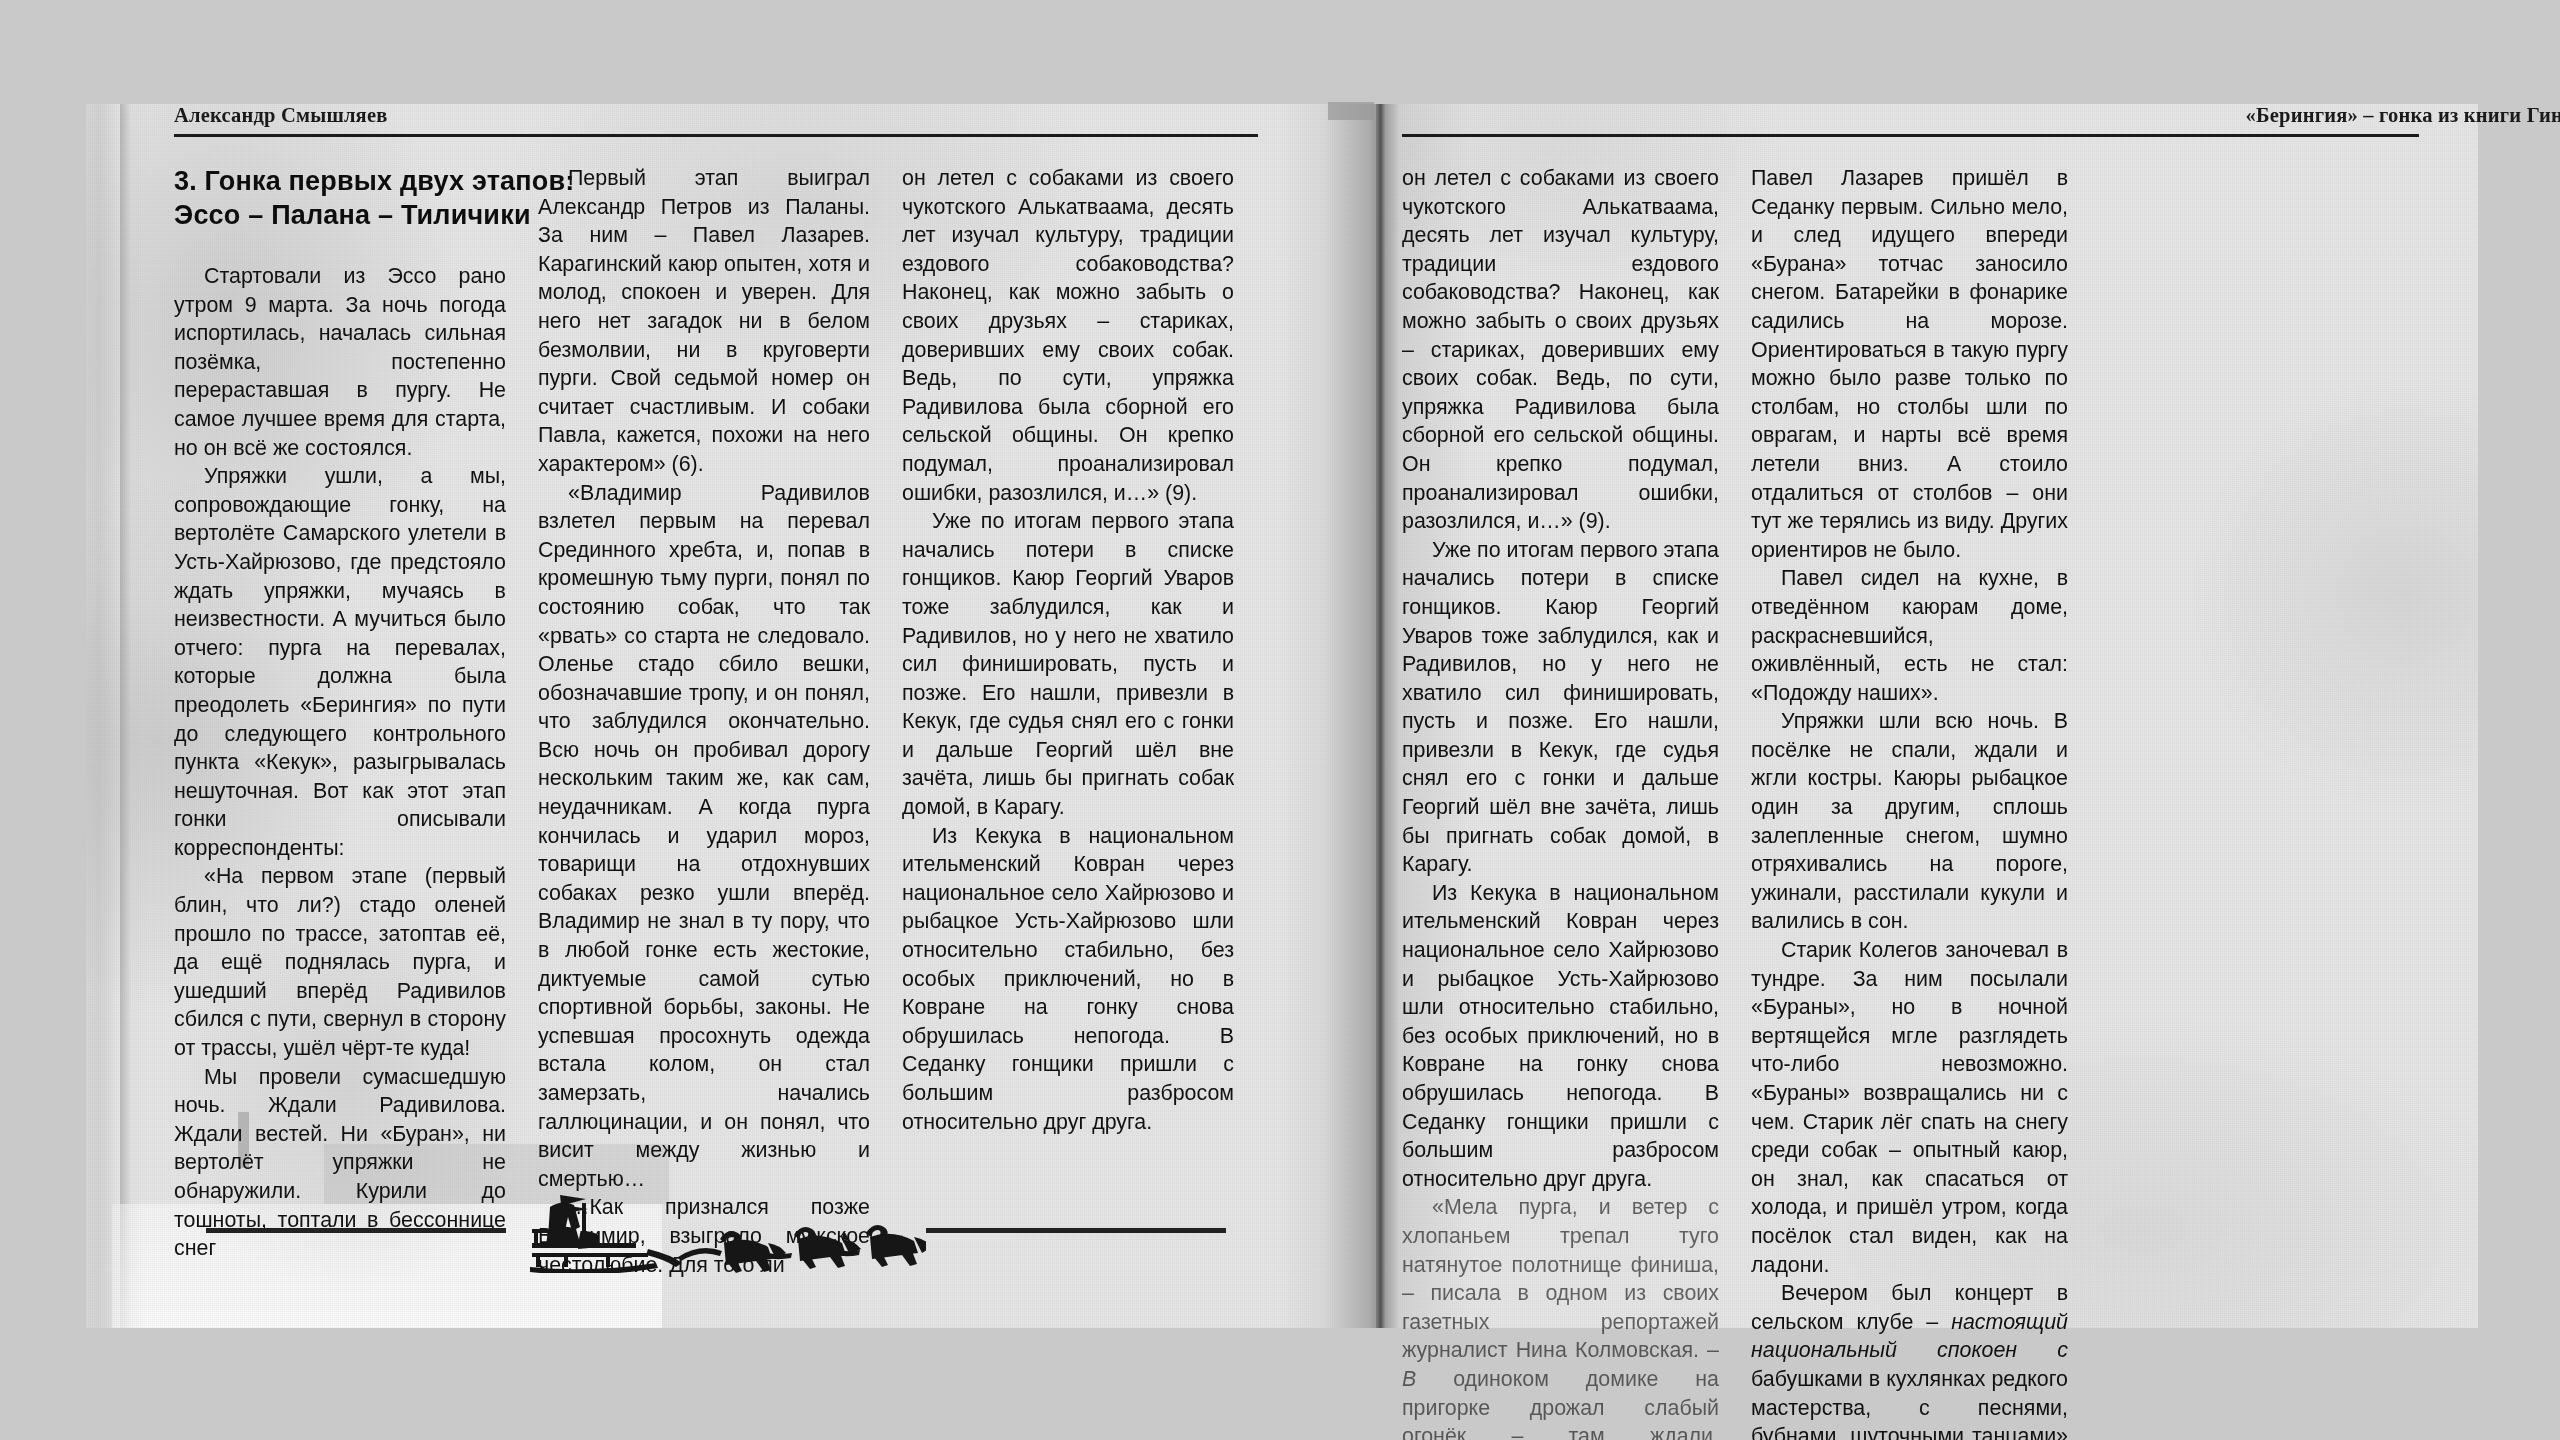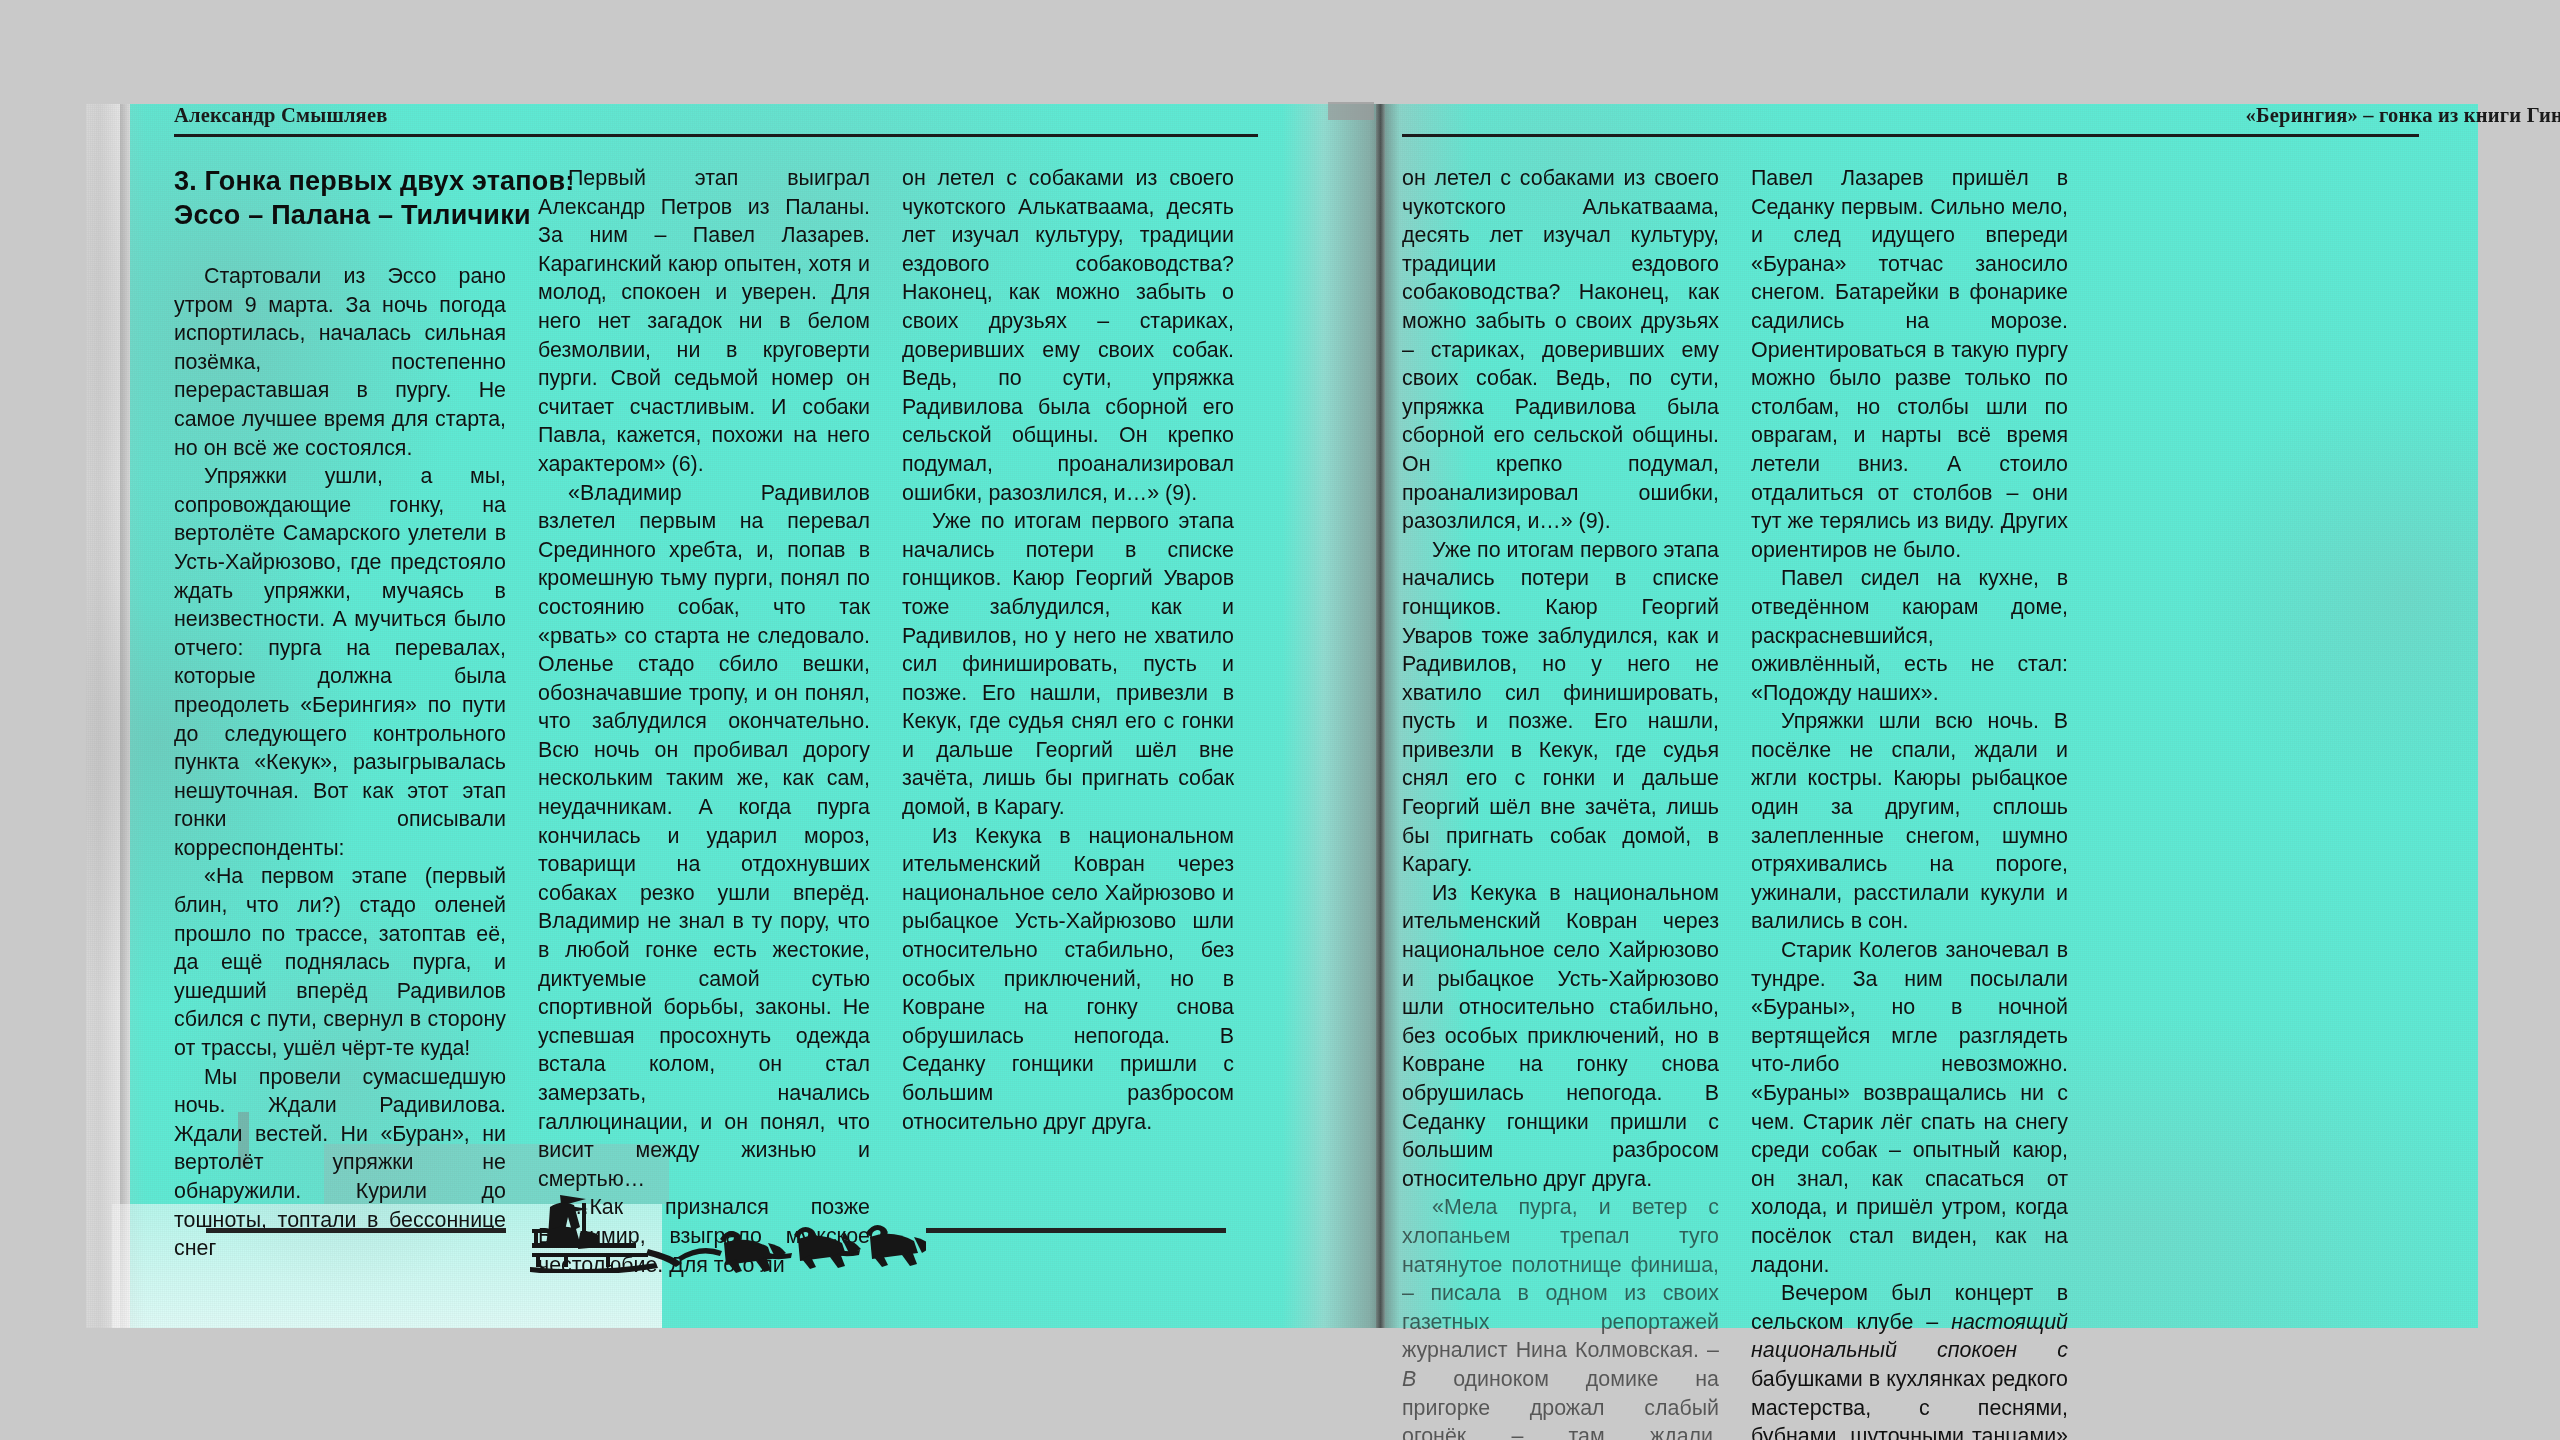--- a/index.html
+++ b/index.html
@@ -10,21 +10,21 @@
     font-family:"Liberation Sans", sans-serif;
     overflow:hidden;
     position:relative;
   }
 
   
   #spread{
     position:absolute;
     left:86px; top:104px;
     width:2392px; height:1224px;
-    background:#5eead4;
+    background:#e5e5e5;
     box-shadow:0 0 0 0 rgba(0,0,0,0);
   }
 
   
   #spread::before{
     content:"";
     position:absolute; inset:0;
     background:
       radial-gradient(ellipse 340px 420px at 6% 18%, rgba(150,150,150,.30), rgba(150,150,150,0) 70%),
       radial-gradient(ellipse 300px 380px at 3% 52%, rgba(140,140,140,.28), rgba(140,140,140,0) 70%),

